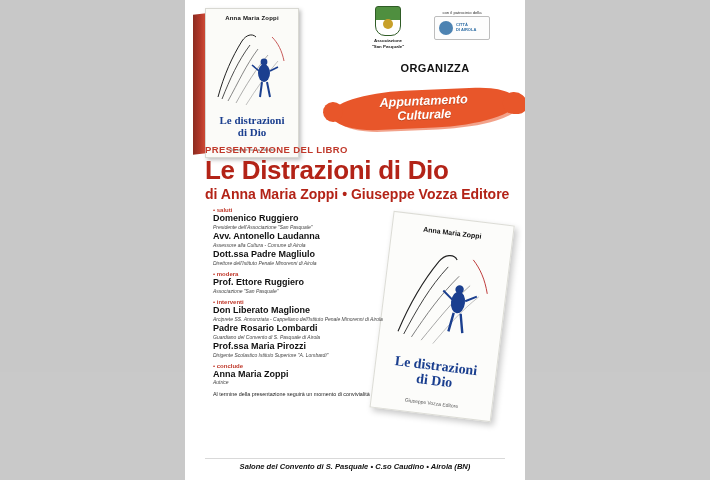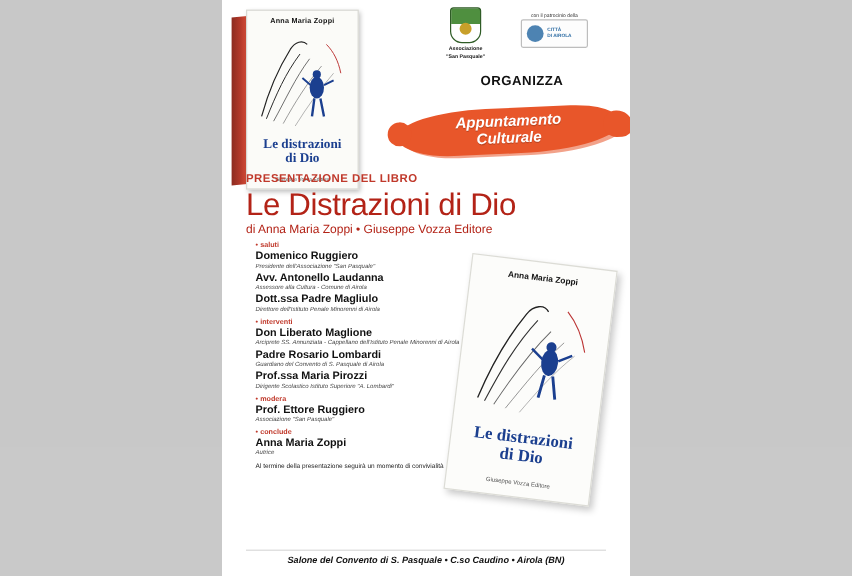--- a/index.html
+++ b/index.html
@@ -319,30 +319,30 @@
   }
   .presentazione {
     color: #c0392b;
     font-weight: bold;
     font-size: 9.5px;
     letter-spacing: .4px;
     margin-bottom: 2px;
   }
   .big-title {
     color: #b32317;
-    font-weight: normal;
+    font-weight: bold;
     font-size: 26px;
     line-height: 1.05;
     letter-spacing: -0.3px;
     font-family: "Liberation Sans", sans-serif;
   }
   .subtitle {
     color: #b32317;
-    font-weight: normal;
-    font-size: 10px;
+    font-weight: bold;
+    font-size: 14px;
     margin-top: 2px;
     margin-bottom: 5px;
   }
   .group { margin-top: 5px; position: relative; }
   .group-label {
     color: #c0392b;
     font-size: 6px;
     font-weight: bold;
     margin-left: 8px;
     margin-bottom: 1px;
@@ -503,40 +503,40 @@
           <div class="name">Avv. Antonello Laudanna</div>
           <div class="role">Assessore alla Cultura - Comune di Airola</div>
         </div>
         <div class="person">
           <div class="name">Dott.ssa Padre Magliulo</div>
           <div class="role">Direttore dell'Istituto Penale Minorenni di Airola</div>
         </div>
       </div>
 
       <div class="group">
+        <div class="group-label">modera</div>
+        <div class="person">
+          <div class="name">Prof. Ettore Ruggiero</div>
+          <div class="role">Associazione "San Pasquale"</div>
+        </div>
+      </div>
+
+      <div class="group">
         <div class="group-label">interventi</div>
         <div class="person">
           <div class="name">Don Liberato Maglione</div>
           <div class="role">Arciprete SS. Annunziata - Cappellano dell'Istituto Penale Minorenni di Airola</div>
         </div>
         <div class="person">
           <div class="name">Padre Rosario Lombardi</div>
           <div class="role">Guardiano del Convento di S. Pasquale di Airola</div>
         </div>
         <div class="person">
           <div class="name">Prof.ssa Maria Pirozzi</div>
           <div class="role">Dirigente Scolastico Istituto Superiore "A. Lombardi"</div>
-        </div>
-      </div>
-
-      <div class="group">
-        <div class="group-label">modera</div>
-        <div class="person">
-          <div class="name">Prof. Ettore Ruggiero</div>
-          <div class="role">Associazione "San Pasquale"</div>
         </div>
       </div>
 
       <div class="group">
         <div class="group-label">conclude</div>
         <div class="person">
           <div class="name">Anna Maria Zoppi</div>
           <div class="role">Autrice</div>
         </div>
       </div>

